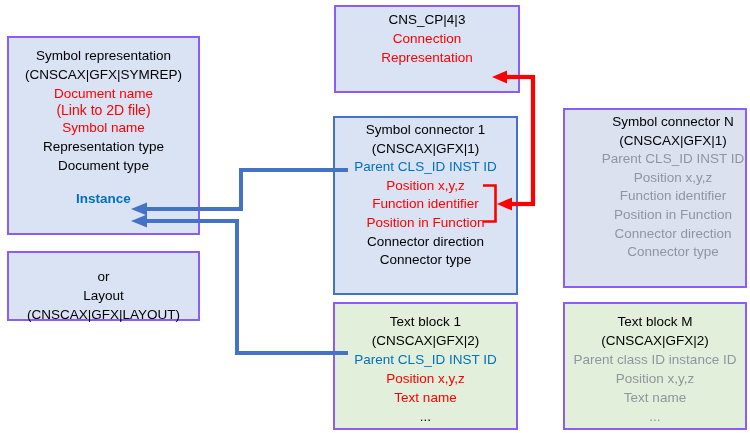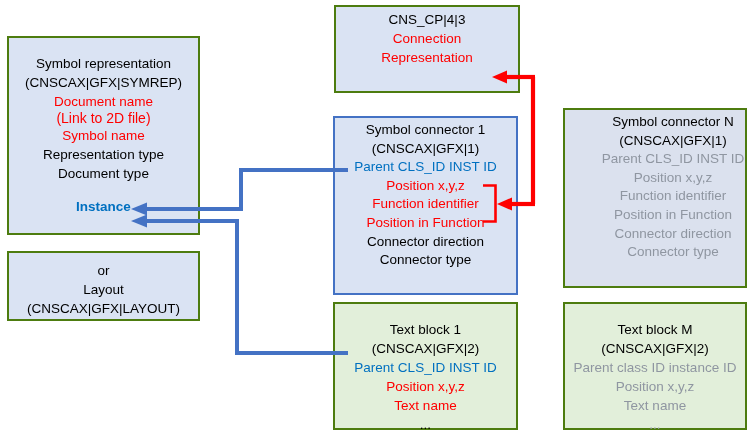--- a/index.html
+++ b/index.html
@@ -2,31 +2,31 @@
 <html><head>
 <meta charset="utf-8">
 <style>
   html,body{margin:0;padding:0;background:#ffffff;}
   .canvas{
     position:relative;width:750px;height:433px;background:#ffffff;overflow:hidden;
     font-family:"Liberation Sans", sans-serif;color:#000;
   }
   .box{
     position:absolute;box-sizing:border-box;
-    border:2px solid #4d7c0f;background:#dae3f3;
+    border:2px solid #8b5cf6;background:#dae3f3;
   }
   .box.lightborder{border-color:#4472c4;margin-top:8px;}
   .box.graybg{background:#dbe1ee;padding-left:36px;}
   .box.greenbg{background:#e2efda;}
   .r{
     text-align:center;font-size:13.5px;line-height:19px;
     white-space:nowrap;color:#000;
   }
   .lh186 .r{line-height:18.6px;}
-  .pt2{padding-top:8px;} .pt3{padding-top:3px;} .pt4{padding-top:16px;}
+  .pt2{padding-top:14px;} .pt3{padding-top:3px;} .pt4{padding-top:8px;}
   .red{color:#ff0000;}
   .blue{color:#0070c0;}
   .gray{color:#8f96a1;}
   .bold{font-weight:bold;}
   .small{font-size:14px;line-height:15px;}
   .instance-row{margin-top:14px;}
   svg.overlay{position:absolute;left:0;top:0;z-index:5;pointer-events:none;}
   .box{z-index:1;}
 </style>
 </head>

